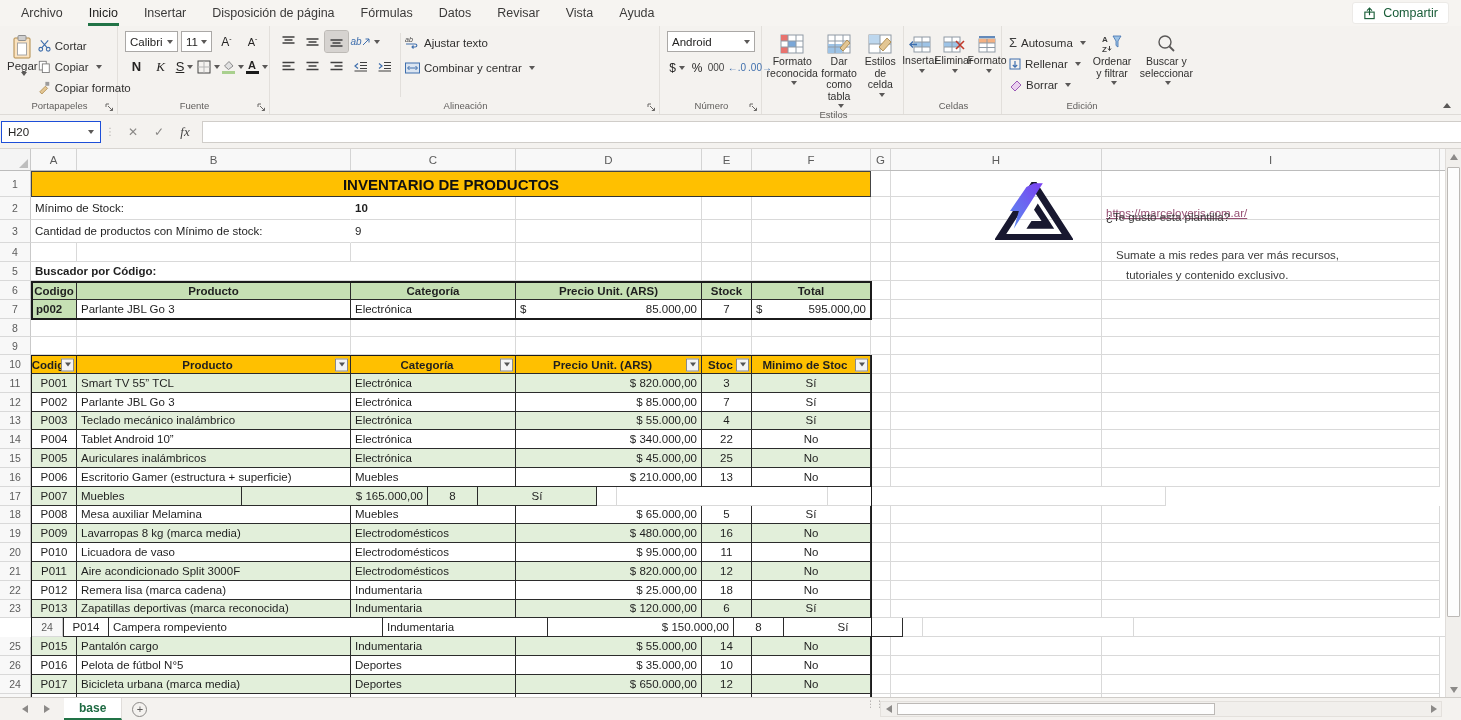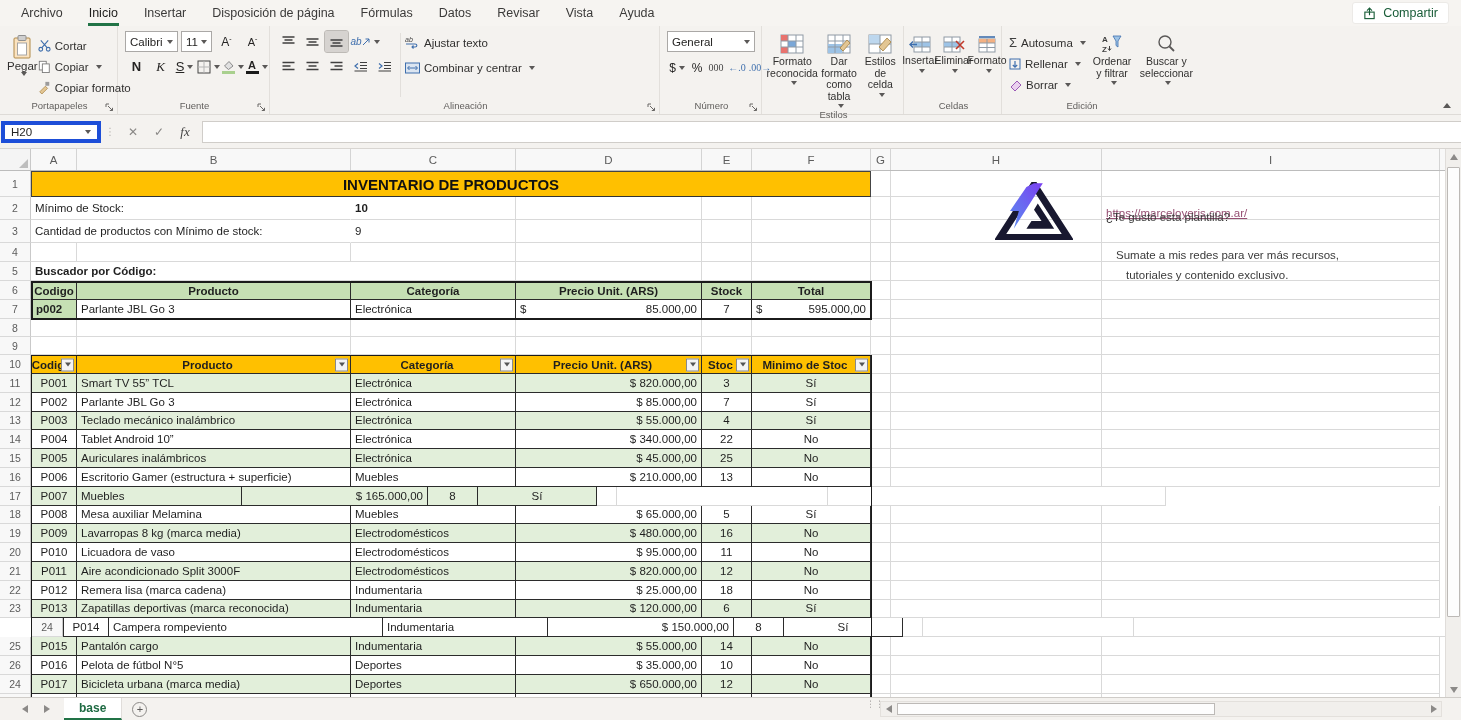--- a/index.html
+++ b/index.html
@@ -32,26 +32,26 @@
   .iconbtn { width:23px; height:21px; display:flex; align-items:center; justify-content:center; border-radius:2px; flex:none; }
   .iconbtn.sel { background:#d6d3d0; outline:1px solid #bdbab6; }
   .combo { height:21px; background:#fff; border:1px solid #aaa8a6; font-size:11.5px; display:flex; align-items:center; justify-content:space-between; padding:0 4px; color:#252423; }
   .stackbtn { display:flex; flex-direction:column; align-items:center; font-size:10.5px; line-height:11.5px; color:#31302f; text-align:center; padding:3px 3px 0 3px; gap:2px; }
   .minisep { width:1px; background:#e2dfdb; margin:2px 4px; align-self:stretch; }
   .boldN { font-weight:bold; font-size:13px; }
   .italK { font-style:italic; font-family:"Liberation Serif",serif; font-size:13px; }
   .undS { text-decoration:underline; font-size:13px; }
   .colorbar { display:flex; flex-direction:column; align-items:center; line-height:10px; }
   .colorbar .bar { width:13px; height:3px; margin-top:1px; }
-  .txticon { font-size:10px; color:#444;font-family:Liberation Serif, serif; }
+  .txticon { font-size:10px; color:#444; }
   .chevron-up { position:absolute; right:10px; bottom:6px; width:0; height:0; border-left:4px solid transparent; border-right:4px solid transparent; border-bottom:5px solid #5a5857; }
 
   
   .frow { height:34px; flex:none; background:#f4f2ef; display:flex; align-items:center; border-bottom:1px solid #d8d5d1; padding:0; }
-  .namebox { width:100px; height:22px; background:#fff; border:4px solid #1d4ed8; margin-left:1px; display:flex; align-items:center; font-size:11.5px; padding:0 6px; justify-content:space-between; }
+  .namebox { width:100px; height:22px; background:#fff; border:1px solid #1d4ed8; margin-left:1px; display:flex; align-items:center; font-size:11.5px; padding:0 6px; justify-content:space-between; }
   .fbtn { width:26px; height:22px; display:flex; align-items:center; justify-content:center; color:#8a8886; font-size:12px; }
   .fx { font-style:italic; font-family:"Liberation Serif",serif; color:#444; font-size:13px; }
   .finput { flex:1; height:22px; background:#fff; border:1px solid #d0cdc9; border-right:none; margin-left:4px; }
   .dots { color:#b5b2af; font-size:10px; letter-spacing:1px; margin:0 4px; }
 
   
   .chrow { height:22px; flex:none; display:flex; background:#f8f8f8; border-bottom:1px solid #bcbcbc; padding-right:16px; }
   .chcell { border-right:1px solid #d4d4d4; display:flex; align-items:center; justify-content:center; font-size:11.5px; color:#5c5c5c; flex:none; }
   .corner { width:31px; position:relative; background:#f4f4f4; border-right:1px solid #c9c9c9; }
   .corner::after { content:""; position:absolute; right:2px; bottom:2px; width:0; height:0; border-left:9px solid transparent; border-bottom:9px solid #bdbdbd; }
@@ -326,21 +326,21 @@
       <div class="launcher">
         <svg width="9" height="9" viewBox="0 0 9 9">
             <path d="M1 1 H4 M1 1 V4 M3 3 L7.5 7.5 M7.5 4.8 V7.5 H4.8" fill="none" stroke="#6a6866"></path>
           </svg>
       </div>
     </div>
 
     <div class="rgroup" style="width:102px">
       <div style="display:flex;flex-direction:column;gap:5px;flex:1">
         <div class="combo" style="width:88px">
-          <span>General</span>
+          <span>Android</span>
             <span class="car"></span>
         </div>
         <div style="display:flex;align-items:center;gap:2px">
           <div class="iconbtn" style="width:20px;font-size:12px">
               <span>$</span>
               <span class="car"></span>
             </div>
           <div class="iconbtn" style="width:16px;font-size:12px">
               <span>%</span>
             </div>

